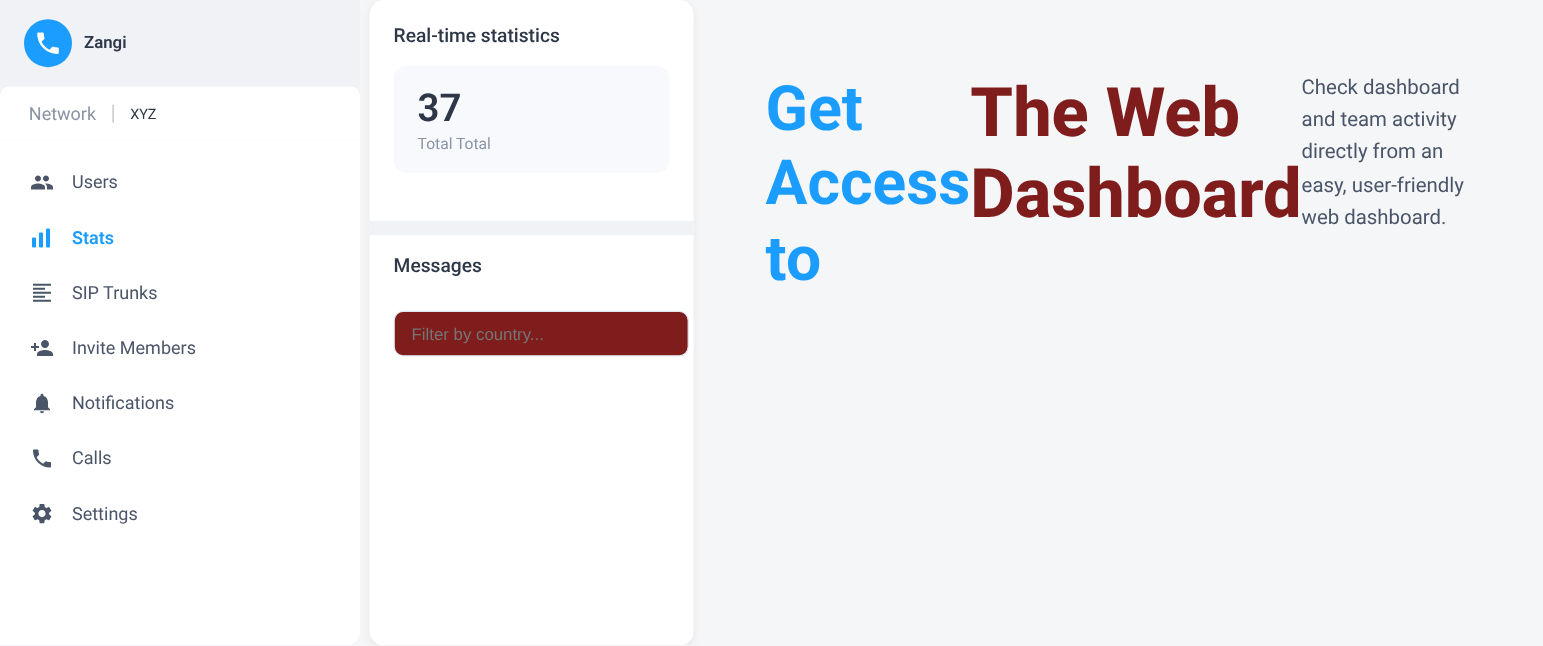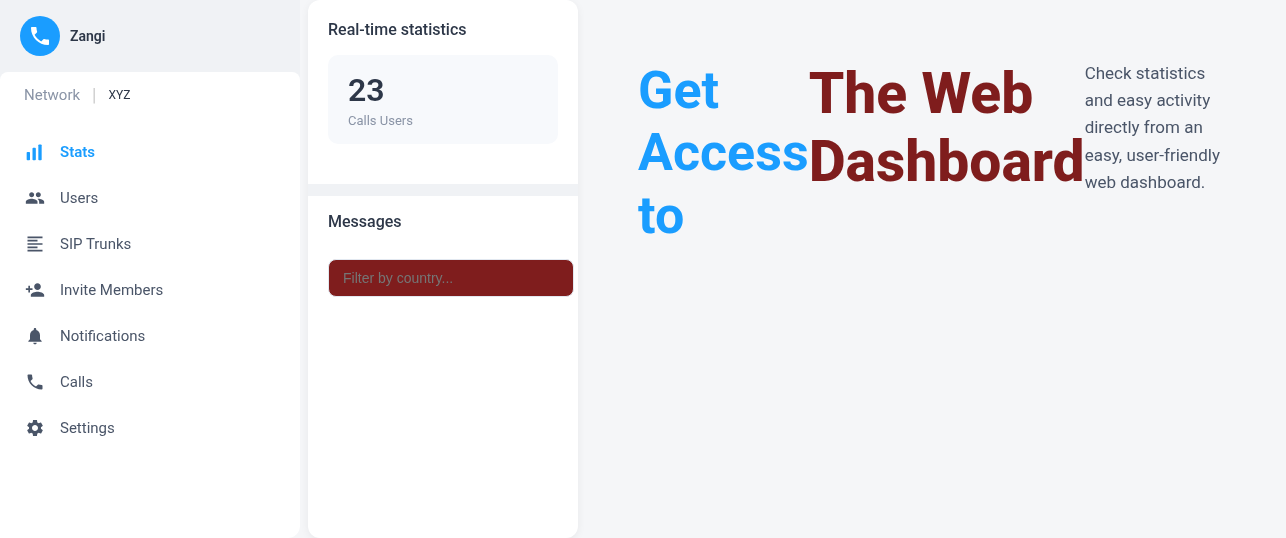--- a/index.html
+++ b/index.html
@@ -241,41 +241,41 @@
   </div>
 
   <div class="network-bar">
     <span class="network-label">Network</span>
     <span class="network-divider">|</span>
     <span class="network-name">XYZ</span>
   </div>
 
   <div class="sidebar">
 
+    <div class="sidebar-item">
+      <span class="icon users-icon">
+        <svg width="20" height="20" viewBox="0 0 24 24" fill="currentColor">
+          <path d="M16 11c1.66 0 2.99-1.34 2.99-3S17.66 5 16 5c-1.66 0-3 1.34-3 3s1.34 3 3 3zm-8 0c1.66 0 2.99-1.34 2.99-3S9.66 5 8 5C6.34 5 5 6.34 5 8s1.34 3 3 3zm0 2c-2.33 0-7 1.17-7 3.5V19h14v-2.5c0-2.33-4.67-3.5-7-3.5zm8 0c-.29 0-.62.02-.97.05 1.16.84 1.97 1.97 1.97 3.45V19h6v-2.5c0-2.33-4.67-3.5-7-3.5z"></path>
+        </svg>
+      </span>
+      <span>Users</span>
+    </div>
+
     <div class="sidebar-item active">
       <span class="icon stats-icon">
         <svg width="20" height="20" viewBox="0 0 24 24" fill="currentColor">
           <rect x="2" y="12" width="4" height="10" rx="1"></rect>
           <rect x="9" y="7" width="4" height="15" rx="1"></rect>
           <rect x="16" y="3" width="4" height="19" rx="1"></rect>
         </svg>
       </span>
       <span>Stats</span>
     </div>
 
     <div class="sidebar-item">
-      <span class="icon users-icon">
-        <svg width="20" height="20" viewBox="0 0 24 24" fill="currentColor">
-          <path d="M16 11c1.66 0 2.99-1.34 2.99-3S17.66 5 16 5c-1.66 0-3 1.34-3 3s1.34 3 3 3zm-8 0c1.66 0 2.99-1.34 2.99-3S9.66 5 8 5C6.34 5 5 6.34 5 8s1.34 3 3 3zm0 2c-2.33 0-7 1.17-7 3.5V19h14v-2.5c0-2.33-4.67-3.5-7-3.5zm8 0c-.29 0-.62.02-.97.05 1.16.84 1.97 1.97 1.97 3.45V19h6v-2.5c0-2.33-4.67-3.5-7-3.5z"></path>
-        </svg>
-      </span>
-      <span>Users</span>
-    </div>
-
-    <div class="sidebar-item">
       <span class="icon sip-icon">
         <svg width="20" height="20" viewBox="0 0 24 24" fill="currentColor">
           <path d="M3 3h18v2H3V3zm0 4h12v2H3V7zm0 4h18v2H3v-2zm0 4h12v2H3v-2zm0 4h18v2H3v-2z"></path>
         </svg>
       </span>
       <span>SIP Trunks</span>
     </div>
 
     <div class="sidebar-item">
       <span class="icon invite-icon">
@@ -314,31 +314,31 @@
     </div>
 
   </div>
 </div>
 
 <div class="main-card">
 
   <div class="stats-section">
     <div class="section-title">Real-time statistics</div>
     <div class="stat-card">
-      <div class="stat-number">23</div>
-      <div class="stat-label">Calls Users</div>
+      <div class="stat-number">37</div>
+      <div class="stat-label">Total Total</div>
     </div>
   </div>
 
   <div class="divider-section"></div>
 
   <div class="messages-section">
     <div class="section-title">Messages</div>
     <input class="filter-input" type="text" placeholder="Filter by country..." style="">
   </div>
 
 </div>
 
 <div class="right-content">
   <div class="promo-title-line1">Get Access to</div>
   <div class="promo-title-line2">The Web Dashboard</div>
-  <div class="promo-description">Check statistics and easy activity directly from an easy, user-friendly web dashboard.</div>
+  <div class="promo-description">Check dashboard and team activity directly from an easy, user-friendly web dashboard.</div>
 </div>
 
 </body></html>

